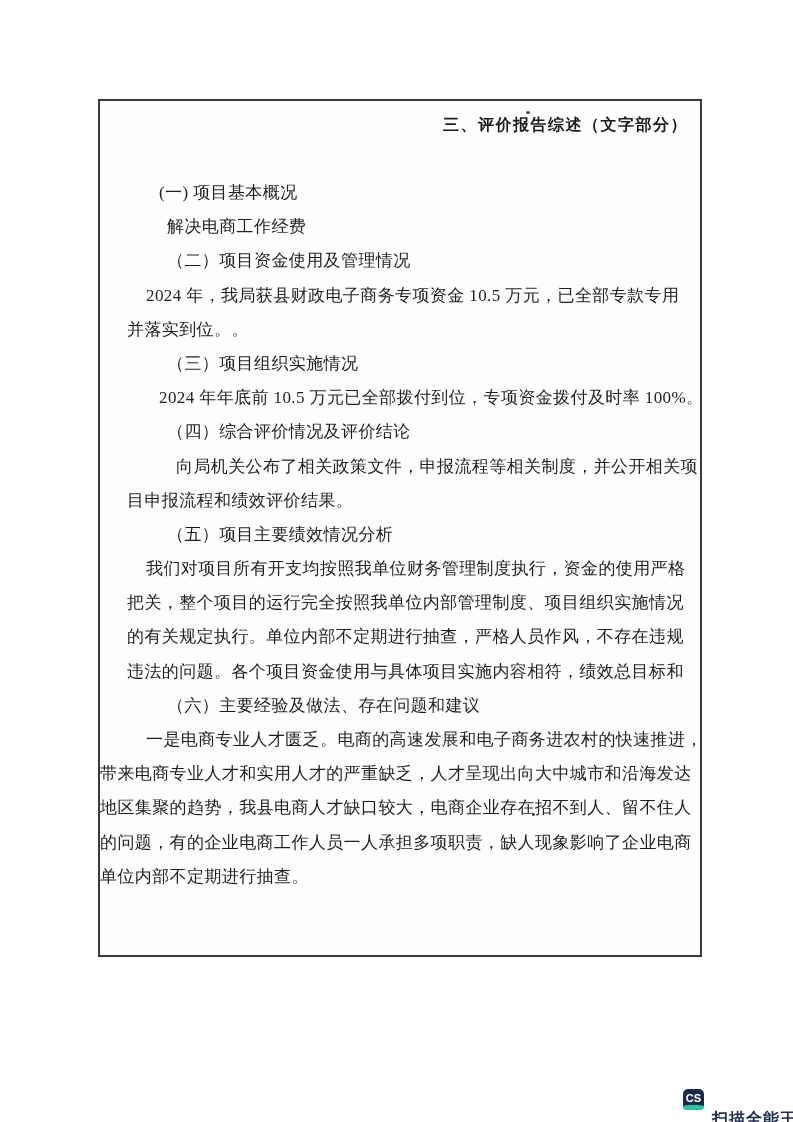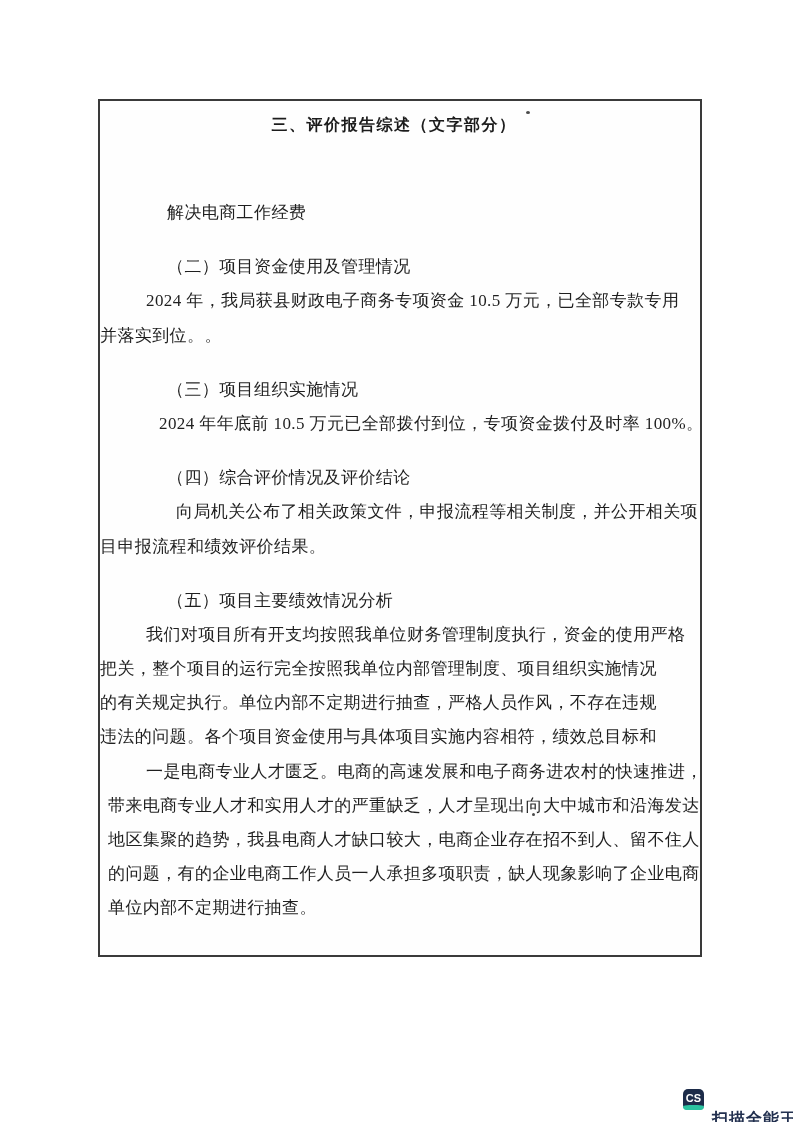--- a/index.html
+++ b/index.html
@@ -25,21 +25,21 @@
     border: 2px solid #3a3a3a;
     background: #fefefe;
     overflow: hidden;
   }
 
   .doc-title {
     position: absolute;
     top: 14px;
     left: 0;
     right: 12px;
-    text-align: center;
+    text-align: right;
     font-family: "Liberation Sans", "DejaVu Sans", sans-serif;
     font-weight: bold;
     font-size: 16px;
     letter-spacing: 1.5px;
     color: #1c1c1c;
   }
 
   .doc-lines {
     position: absolute;
     top: 75px;
@@ -49,25 +49,25 @@
   .line {
     height: 34.2px;
     line-height: 34.2px;
     font-size: 17px;
     letter-spacing: 0.4px;
     color: #1f1f1f;
     white-space: nowrap;
   }
   
   .ind-a { padding-left: 59px; }   
-  .ind-b { padding-left: 67px; margin-top: 20px; }   
+  .ind-b { padding-left: 67px; }   
   .ind-c { padding-left: 76px; }   
   .ind-d { padding-left: 46px; }   
-  .ind-e { }   
-  .ind-f { padding-left: 8px;  }   
+  .ind-e { padding-left: 27px; }   
+  .ind-f {  }   
 
   
   .speck {
     position: absolute;
     background: #4a4a4a;
     border-radius: 50%;
   }
   .speck-1 { left: 526px; top: 111px; width: 4px; height: 3px; }
   .speck-2 { left: 532px; top: 813px; width: 3px; height: 3px; }
 
@@ -130,34 +130,36 @@
     white-space: nowrap;
     text-align: left;
   }
 </style>
 </head>
 <body>
 
 <div class="doc-box">
   <div class="doc-title">三、评价报告综述（文字部分）</div>
   <div class="doc-lines">
+    <div class="line ind-a">(一) 项目基本概况</div>
     <div class="line ind-b">解决电商工作经费</div>
     <div class="line ind-b">（二）项目资金使用及管理情况</div>
     <div class="line ind-d">2024 年，我局获县财政电子商务专项资金 10.5 万元，已全部专款专用</div>
     <div class="line ind-e">并落实到位。。</div>
     <div class="line ind-b">（三）项目组织实施情况</div>
     <div class="line ind-a">2024 年年底前 10.5 万元已全部拨付到位，专项资金拨付及时率 100%。</div>
     <div class="line ind-b">（四）综合评价情况及评价结论</div>
     <div class="line ind-c">向局机关公布了相关政策文件，申报流程等相关制度，并公开相关项</div>
     <div class="line ind-e">目申报流程和绩效评价结果。</div>
     <div class="line ind-b">（五）项目主要绩效情况分析</div>
     <div class="line ind-d">我们对项目所有开支均按照我单位财务管理制度执行，资金的使用严格</div>
     <div class="line ind-e">把关，整个项目的运行完全按照我单位内部管理制度、项目组织实施情况</div>
     <div class="line ind-e">的有关规定执行。单位内部不定期进行抽查，严格人员作风，不存在违规</div>
     <div class="line ind-e">违法的问题。各个项目资金使用与具体项目实施内容相符，绩效总目标和</div>
+    <div class="line ind-b">（六）主要经验及做法、存在问题和建议</div>
     <div class="line ind-d">一是电商专业人才匮乏。电商的高速发展和电子商务进农村的快速推进，</div>
     <div class="line ind-f">带来电商专业人才和实用人才的严重缺乏，人才呈现出向大中城市和沿海发达</div>
     <div class="line ind-f">地区集聚的趋势，我县电商人才缺口较大，电商企业存在招不到人、留不住人</div>
     <div class="line ind-f">的问题，有的企业电商工作人员一人承担多项职责，缺人现象影响了企业电商</div>
     <div class="line ind-f">单位内部不定期进行抽查。</div>
   </div>
 </div>
 
 <div class="speck speck-1"></div>
 <div class="speck speck-2"></div>

